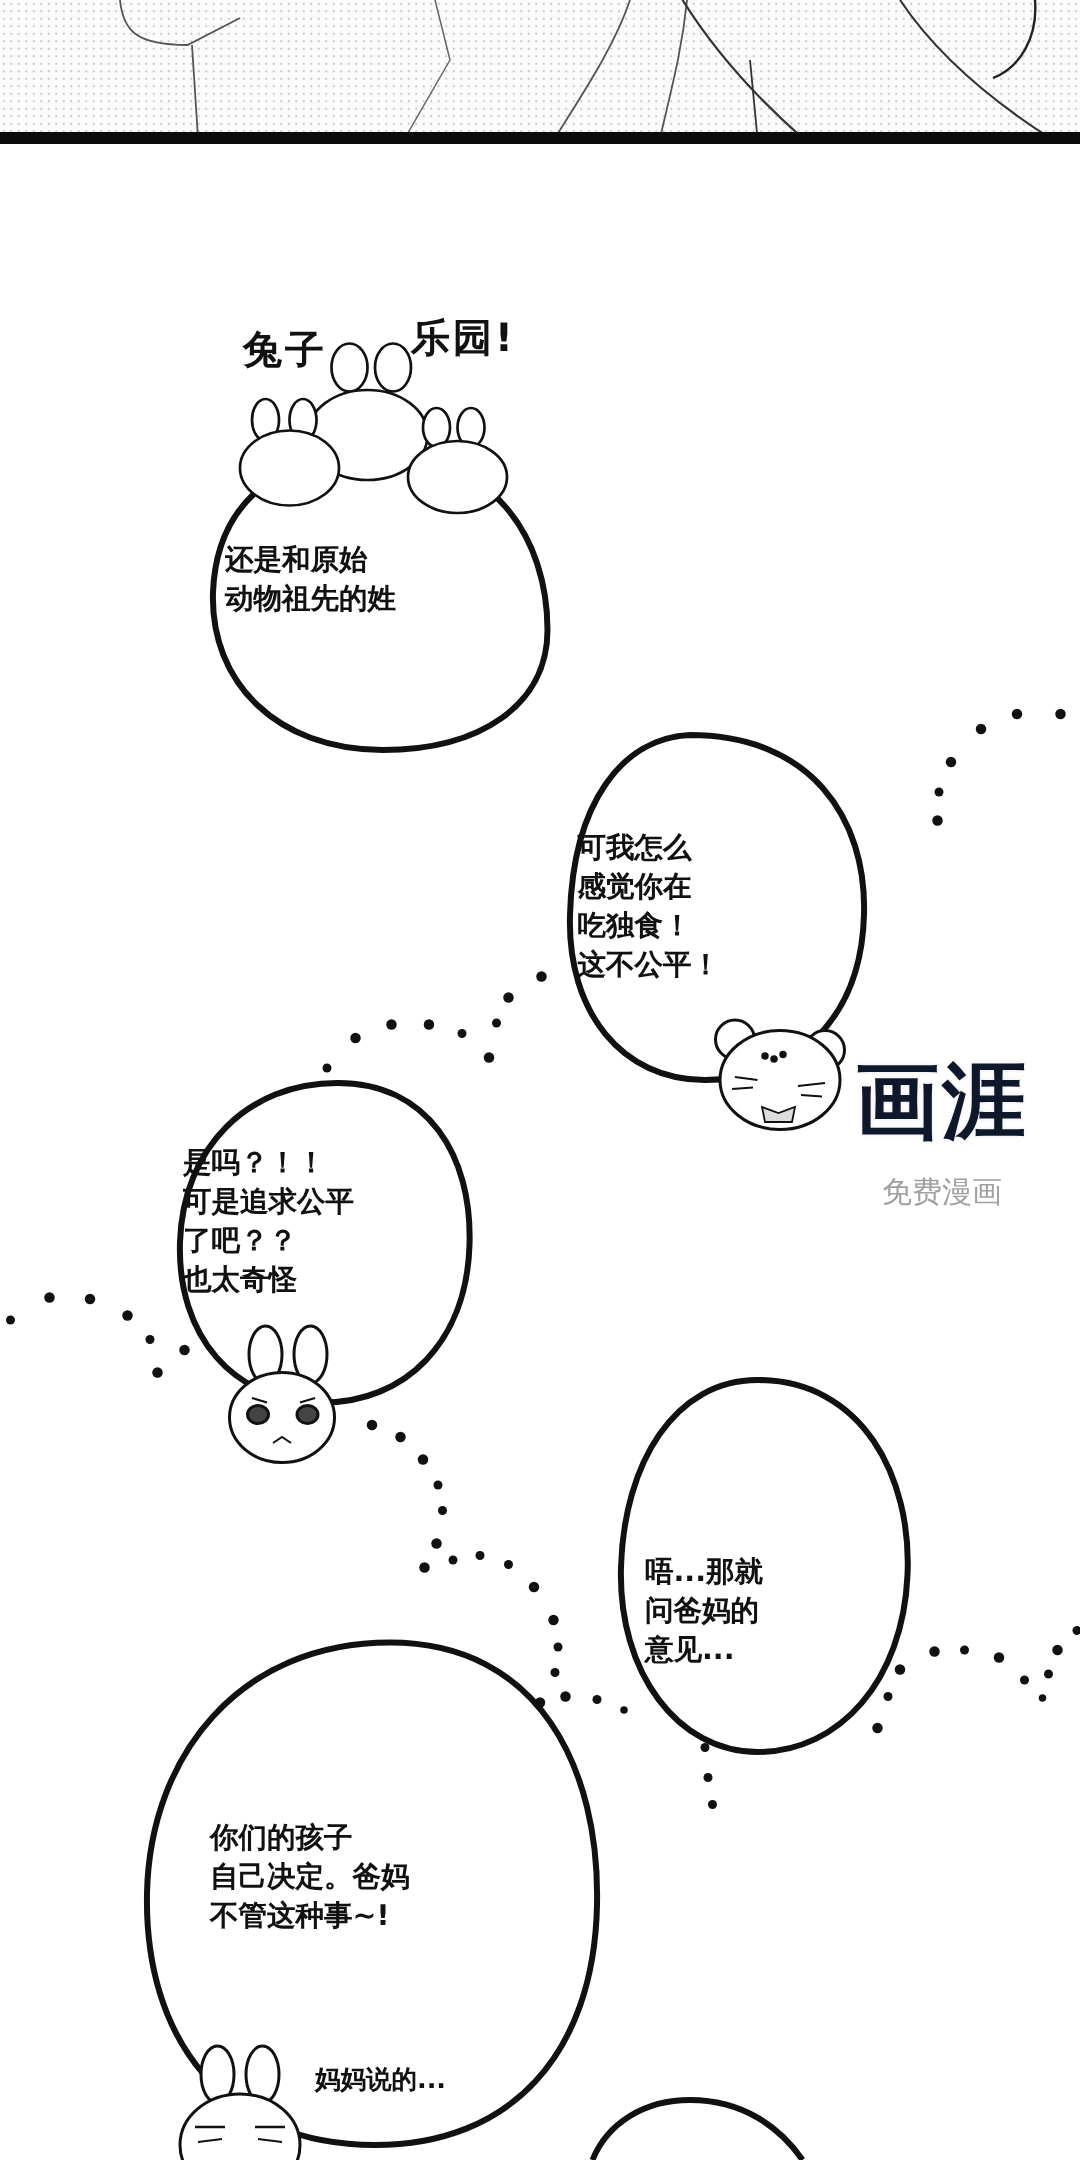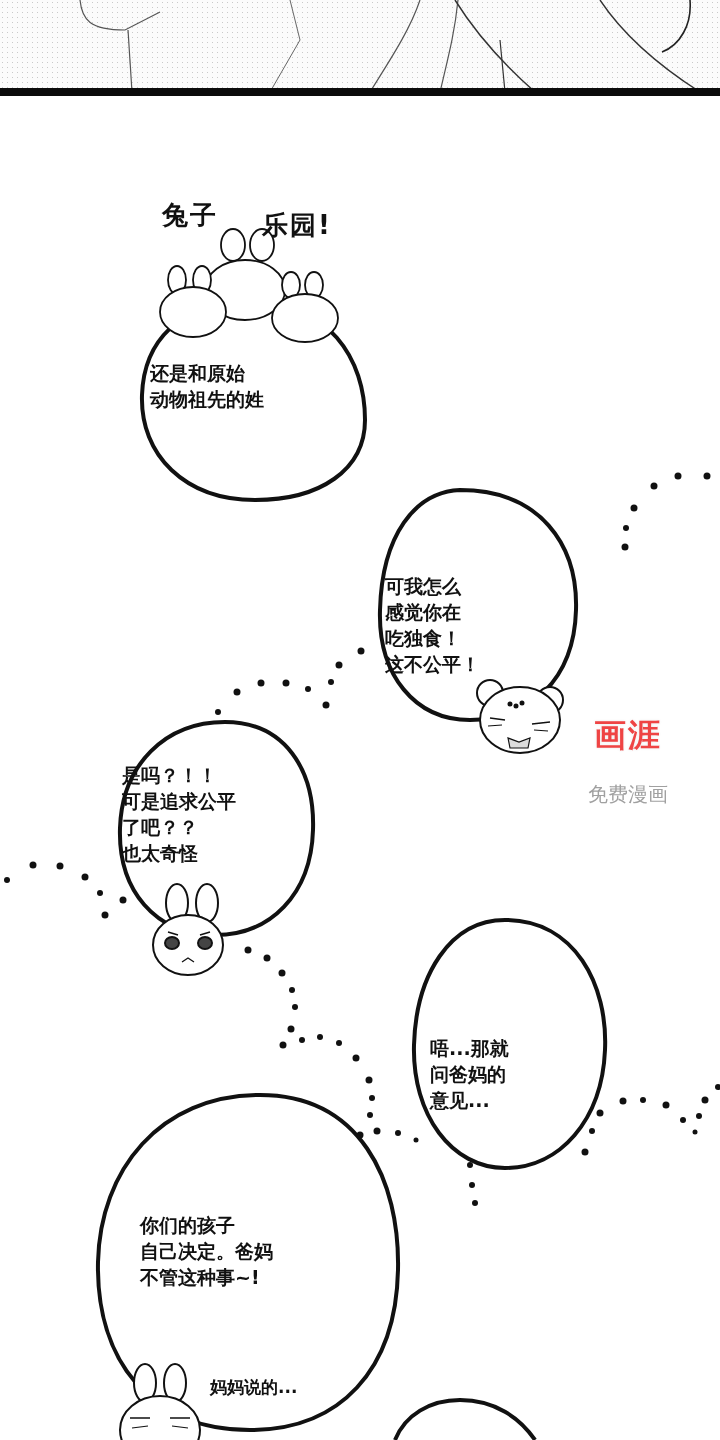--- a/index.html
+++ b/index.html
@@ -8,22 +8,22 @@
     .page { position: absolute; left: 0; top: 0; width: 720px; height: 1440px; }
     svg.art { position: absolute; left: 0; top: 0; width: 720px; height: 1440px; }
     .panel-top { position: absolute; left: 0; top: 0; width: 720px; height: 92px;
                  background-color: #fbfbfb;
                  background-image: radial-gradient(#c9c9c9 0.8px, transparent 1px);
                  background-size: 5px 5px; overflow: hidden; }
     .panel-divider { position: absolute; left: 0; top: 88px; width: 720px; height: 8px; background: #0b0b0b; }
     .txt { position: absolute; text-align: left; font-weight: bold; font-size: 19px; line-height: 26px; white-space: nowrap; }
     .title { position: absolute; font-weight: bold; font-size: 26px; letter-spacing: 2px; }
     .wm { position: absolute; left: 566px; top: 708px; width: 124px; text-align: center; color: #9a9a9a; }
-    .wm .big { font-size: 32px; font-weight: bold; letter-spacing: 2px; line-height: 54px;
-               color: #ef4444; text-shadow: 0 0 3px #e8e8e8; }
+    .wm .big { font-size: 56px; font-weight: bold; letter-spacing: 2px; line-height: 54px;
+               color: #0f172a; text-shadow: 0 0 3px #e8e8e8; }
     .wm .small { font-size: 20px; line-height: 24px; color: #a0a0a0; margin-top: 20px; }
   </style>
 </head>
 <body>
 
 <div class="page">
 
   <div class="panel-top">
     <svg width="720" height="92" style="position:absolute;left:0;top:0">
       <path d="M80 0 C 82 20, 90 30, 125 30 L 160 12" stroke="#555" stroke-width="1.2" fill="none"></path>
@@ -167,29 +167,29 @@
 
     <g stroke="#111" stroke-width="2" fill="#fff">
       <ellipse cx="145" cy="1383" rx="11" ry="19"></ellipse>
         <ellipse cx="175" cy="1383" rx="11" ry="19"></ellipse>
       <ellipse cx="160" cy="1430" rx="40" ry="34"></ellipse>
       <path d="M130 1418 L 150 1418 M 170 1418 L 190 1418" stroke-width="1.6"></path>
       <path d="M132 1428 L 148 1426 M 172 1426 L 188 1428" stroke-width="1.2"></path>
     </g>
   </svg>
 
-  <div class="title" style="left:162px; top:198px;">兔子</div>
-  <div class="title" style="left:262px; top:208px;">乐园!</div>
+  <div class="title" style="left:162px; top:216px;">兔子</div>
+  <div class="title" style="left:274px; top:208px;">乐园!</div>
 
   <div class="txt" style="left:150px; top:360px; width:210px;">
     <div>还是和原始</div>
     <div>动物祖先的姓</div>
   </div>
 
-  <div class="txt" style="left:385px; top:573px; width:180px;">
+  <div class="txt" style="left:385px; top:552px; width:180px;">
     <div>可我怎么</div>
     <div>感觉你在</div>
     <div>吃独食！</div>
     <div>这不公平！</div>
   </div>
 
   <div class="txt" style="left:122px; top:762px; width:190px;">
     <div>是吗？！！</div>
     <div>可是追求公平</div>
     <div>了吧？？</div>

